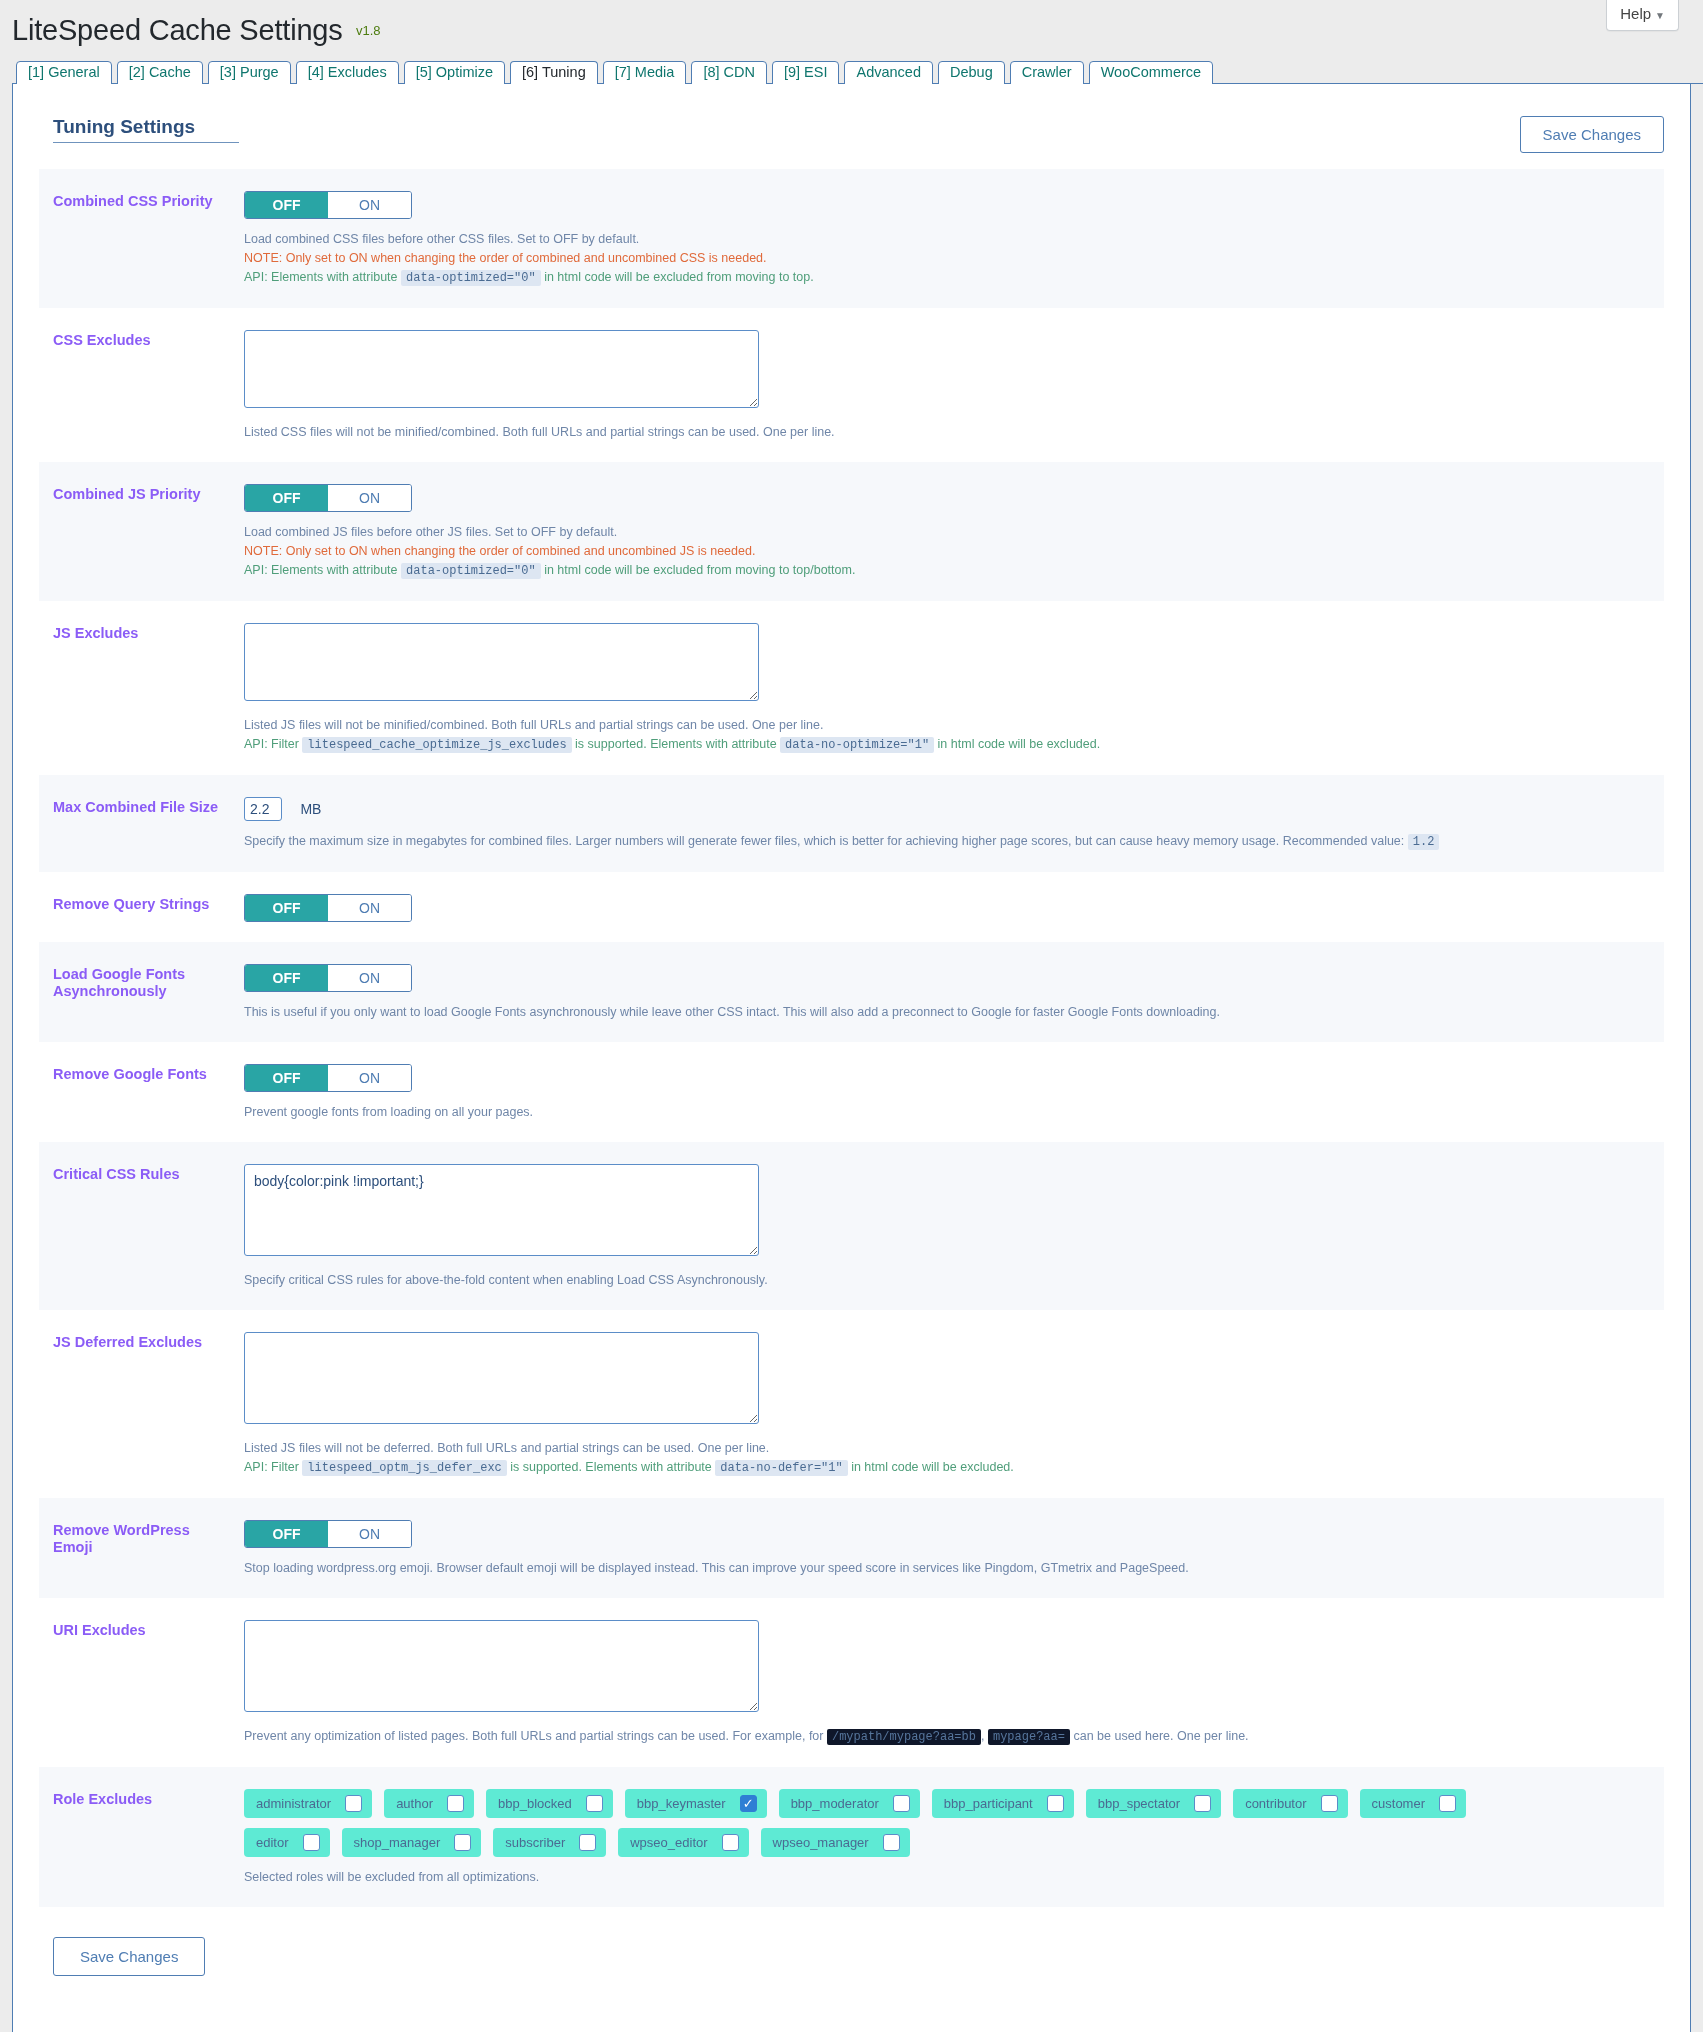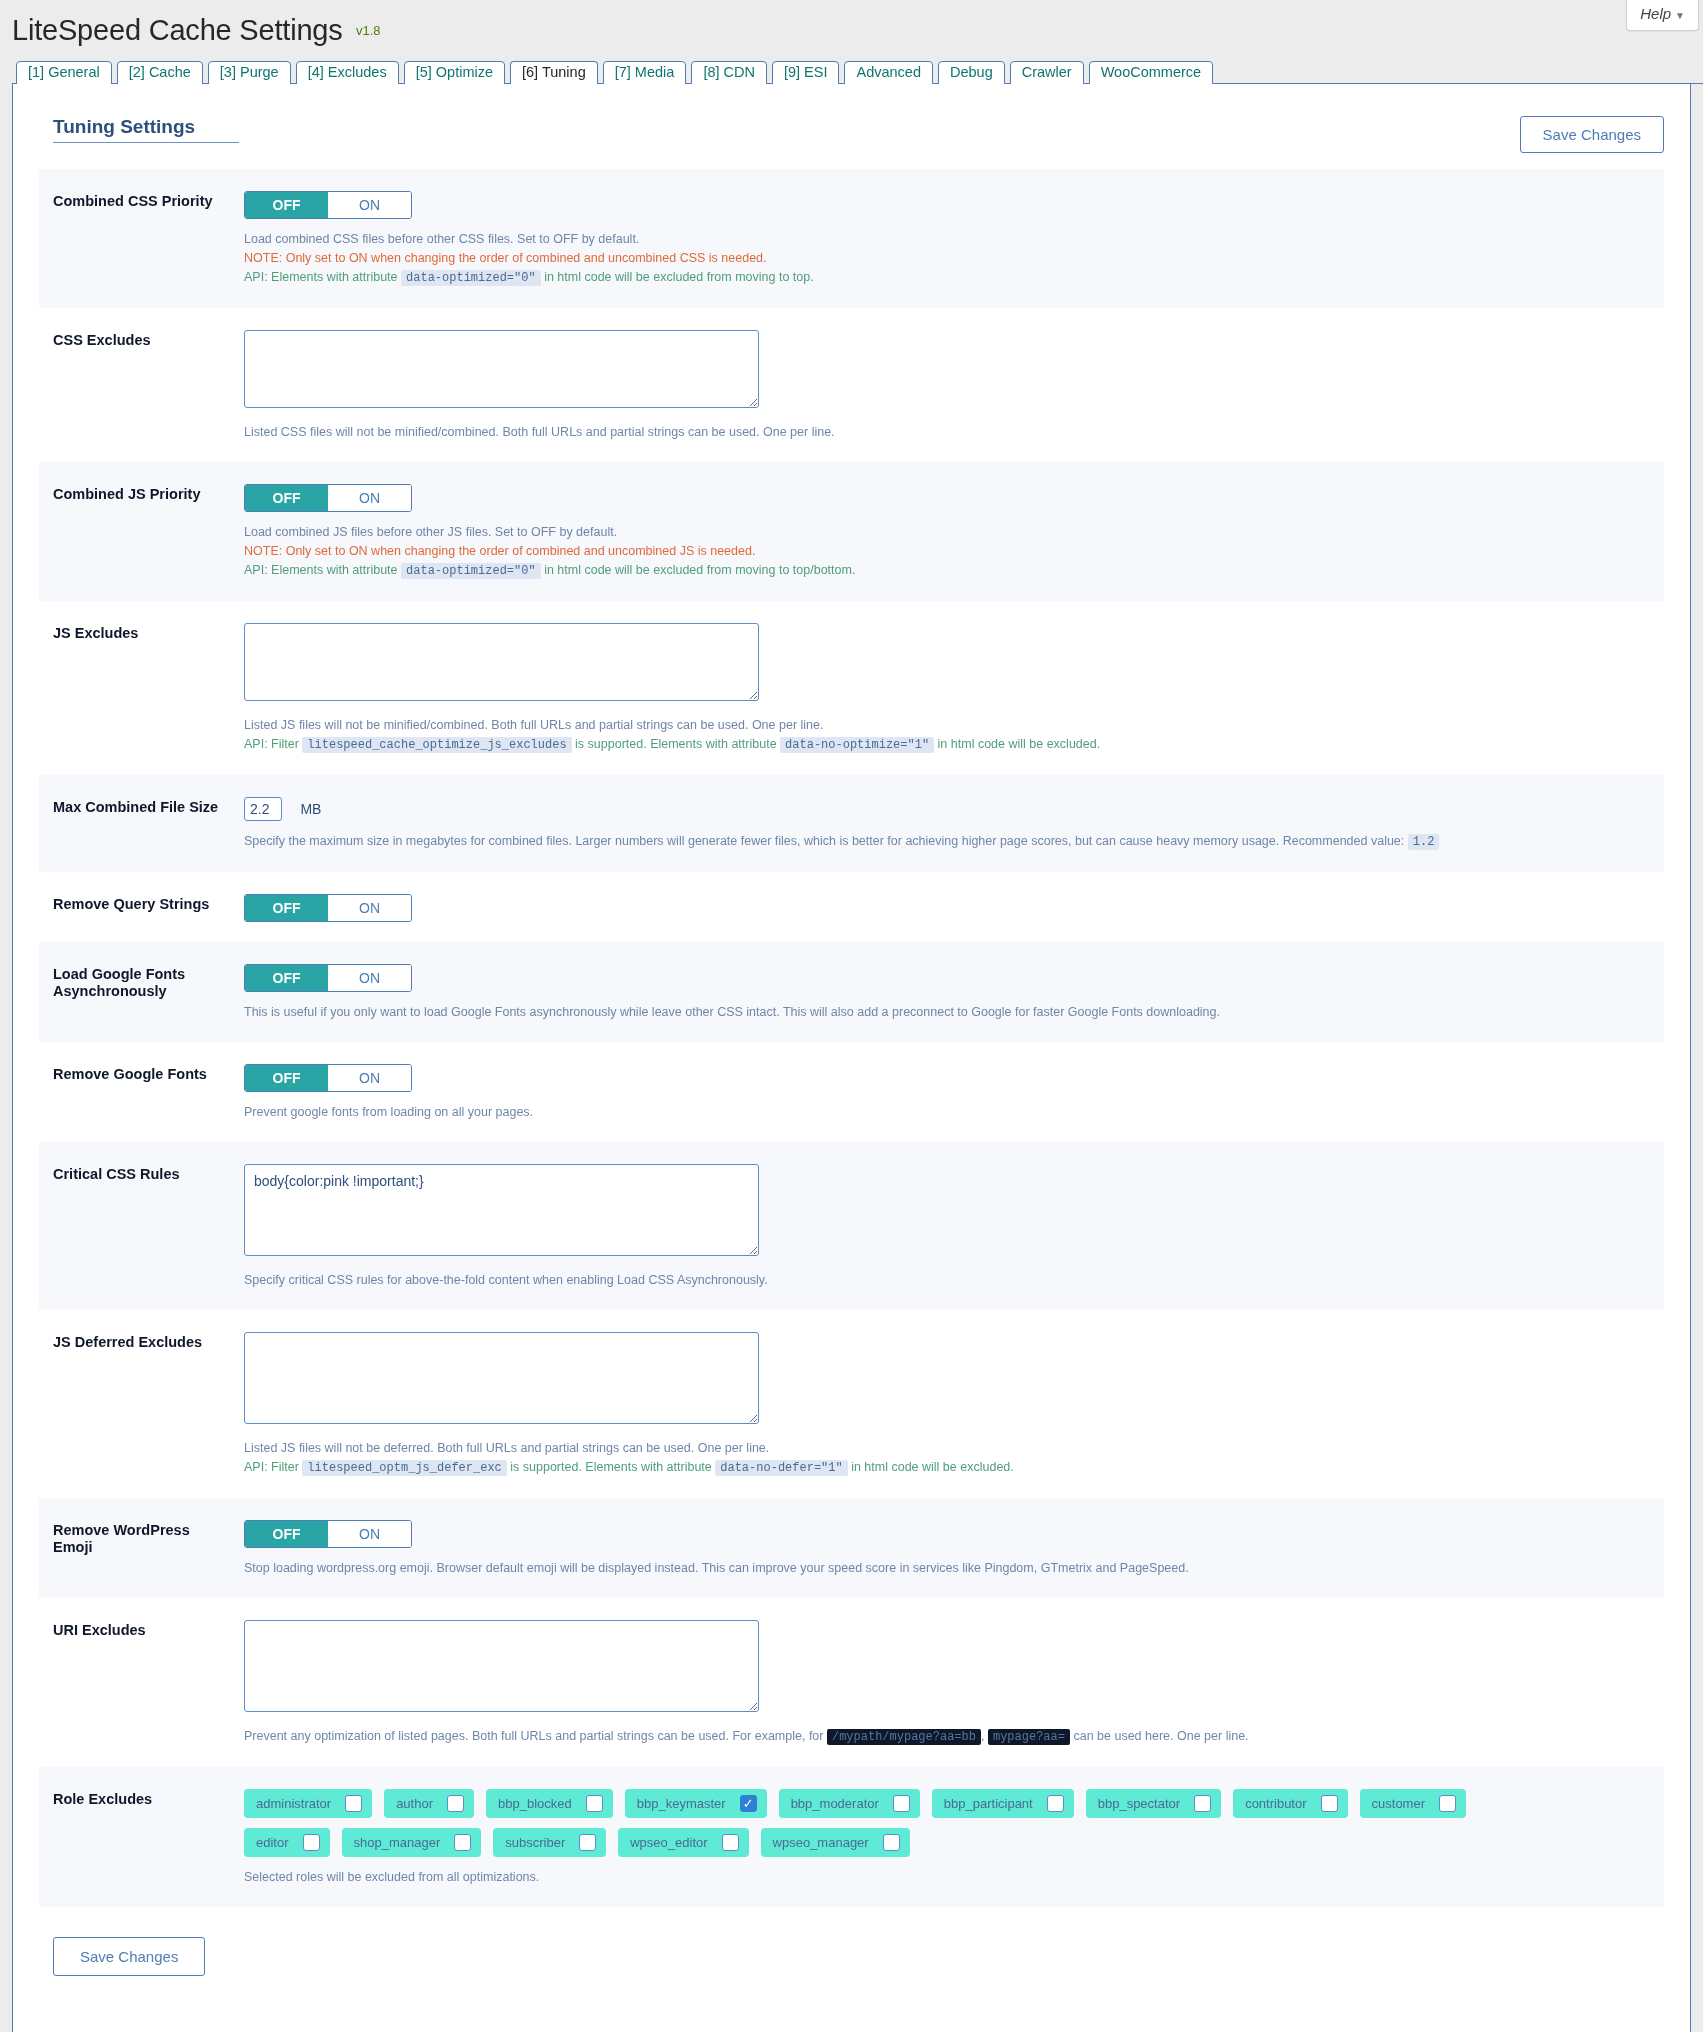--- a/index.html
+++ b/index.html
@@ -5,21 +5,21 @@
   * { box-sizing: border-box; }
   html, body {
     margin: 0; padding: 0;
     background: #ececec;
     font-family: "Liberation Sans", sans-serif;
     color: #23282d;
   }
   body { width: 1703px; min-height: 2032px; position: relative; }
 
   
-  .help-bar { position: absolute; top: 0; right: 4px; z-index: 5; font-style: italic; }
+  .help-bar { position: absolute; top: 0; right: 24px; z-index: 5; }
   .help-tab {
     background: #fff; border: 1px solid #ccd0d4; border-top: none;
     border-radius: 0 0 4px 4px;
     padding: 5px 13px 7px 13px;
     font-size: 15px; color: #444; line-height: 1.2;
     box-shadow: 0 1px 1px rgba(0,0,0,.04);
     cursor: pointer; display: inline-block;
   }
   .help-tab .caret { font-size: 10px; color: #72777c; margin-left: 4px; }
 
@@ -93,21 +93,21 @@
   }
 
   
   .settings { width: 100%; border-collapse: collapse; }
   .srow { display: flex; align-items: flex-start; }
   .srow.odd  { background: #f6f8fb; }
   .srow.even { background: #ffffff; }
   .scell-label {
     width: 205px; min-width: 205px;
     padding: 24px 12px 24px 14px;
-    font-size: 14.5px; font-weight: bold; color: #0f172a;
+    font-size: 14.5px; font-weight: bold; color: #8b5cf6;
     line-height: 17px;
   }
   .scell-body {
     flex: 1; padding: 22px 14px 20px 0;
   }
 
   
   .toggle {
     display: inline-flex; border: 1px solid #4f7db3;
     border-radius: 3px; overflow: hidden; height: 28px;

